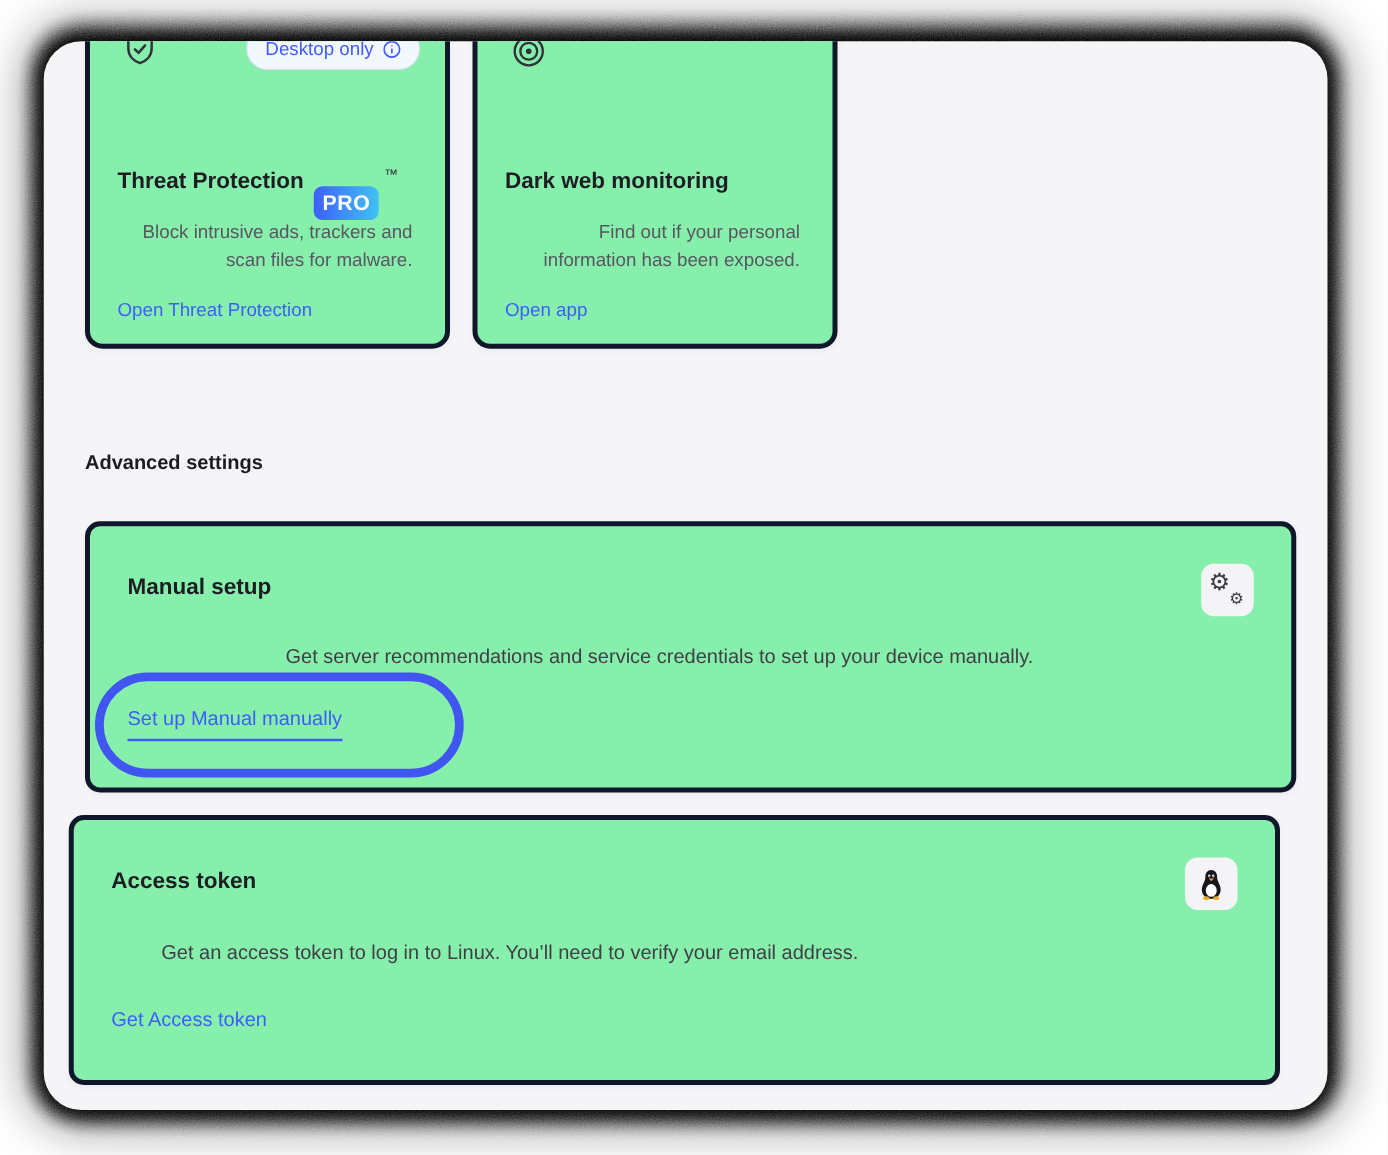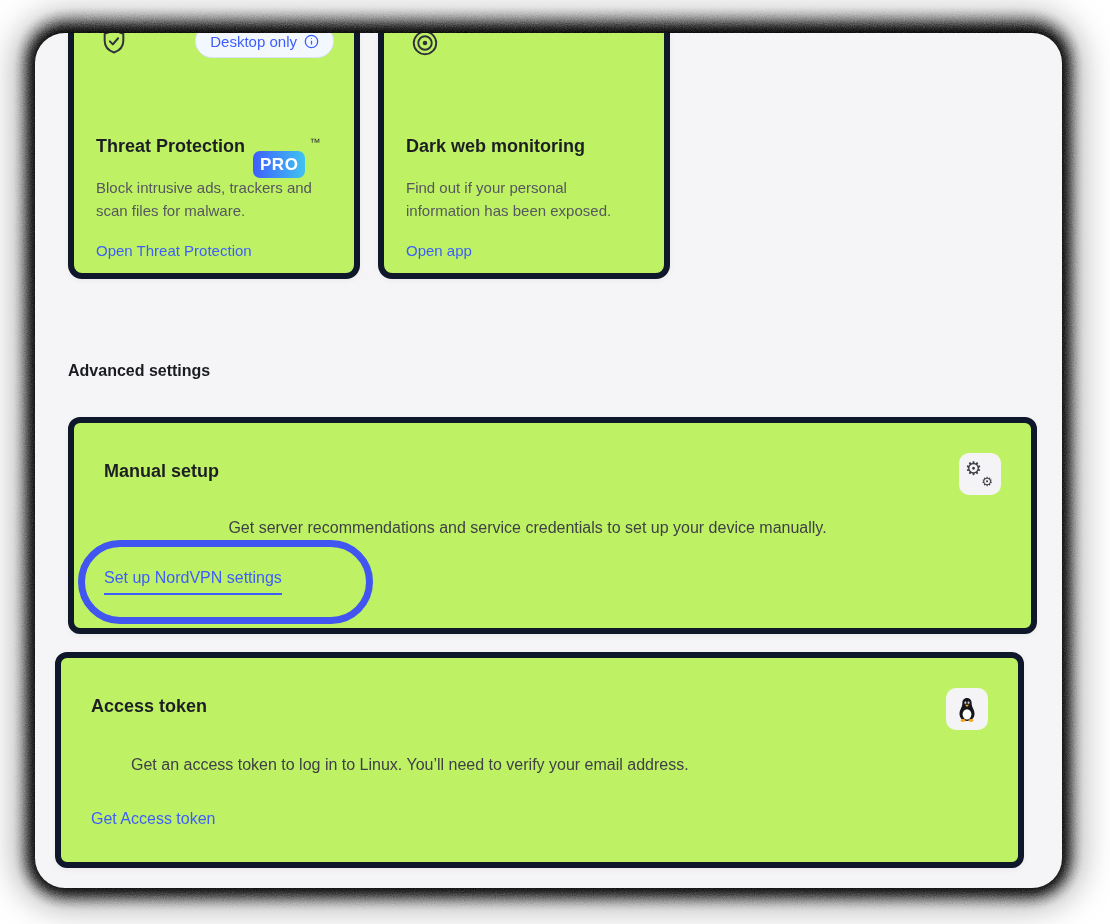--- a/index.html
+++ b/index.html
@@ -16,22 +16,22 @@
     width: 1027px; height: 855px;
     background: var(--page-bg, #f5f5f7);
     border-radius: 30px;
     overflow: hidden;
     z-index: 1;
     box-shadow: 0 0 12px 5px rgba(0,0,0,0.75), 0 0 34px 18px rgba(0,0,0,0.35);
   }
 
   .card {
     position: absolute;
-    background: #bef264;
-    border: 6px solid #0f172a;
+    background: #86efac;
+    border: 4px solid #0f172a;
     border-radius: 14px;
     box-shadow: 0 2px 6px rgba(20,20,40,0.04);
   }
   .card-threat  { left: 33px;  top: -15px; width: 292px; height: 261px; }
   .card-darkweb { left: 343px; top: -15px; width: 292px; height: 261px; }
   .card-manual  { left: 33px;  top: 384px; width: 969px; height: 217px; border-radius: 12px; text-align: center; }
   .card-access  { left: 20px;  top: 619px; width: 969px; height: 216px; border-radius: 12px; }
 
   .feature-icon { position: absolute; left: 26px; top: 4px; }
   .feature-badge {
@@ -47,21 +47,21 @@
     display: flex; align-items: flex-start; gap: 8px; white-space: nowrap;
   }
   .pro-badge {
     background: linear-gradient(90deg, #3e5ffe, #40c3f1);
     color: #ffffff; font-size: 17px; font-weight: 700;
     padding: 4px 7px 3px; border-radius: 7px; letter-spacing: 0.5px; margin-top: 15px;
   }
   .tm { font-size: 11px; font-weight: 400; color: #26272e; align-self: flex-start; margin-left: -4px; }
   .feature-desc {
     position: absolute; left: 22px; top: 152px; right: 26px;
-    font-size: 15px; line-height: 23px; color: var(--muted, #56575f);
+    font-size: 15px; line-height: 23px; color: var(--muted, #56575f); text-align: right;
   }
   .feature-link {
     position: absolute; left: 22px; top: 218px;
     font-size: 15px; font-weight: 500; color: var(--accent, #3e5efc);
     text-decoration: none; cursor: pointer; white-space: nowrap;
   }
 
   .section-heading {
     position: absolute; left: 33px; top: 329px;
     font-size: 16px; font-weight: 700; color: #1b1c21;
@@ -168,21 +168,21 @@
 
   <div class="card card-manual">
     <div class="settings-title">Manual setup</div>
     <div class="icon-chip">
       <span class="gears">
         <span class="gear-big">⚙</span>
         <span class="gear-small">⚙</span>
       </span>
     </div>
     <div class="settings-desc">Get server recommendations and service credentials to set up your device manually.</div>
-    <a class="settings-link link-manual">Set up NordVPN settings</a>
+    <a class="settings-link link-manual">Set up Manual manually</a>
     <div class="annotation-circle"></div>
   </div>
 
   <div class="card card-access">
     <div class="settings-title">Access token</div>
     <div class="icon-chip">
       <span style="display:flex;">
         <svg width="22" height="27" viewBox="0 0 24 28">
           <path d="M12 1.5c-3.4 0-5.1 2.7-5.1 5.7 0 1.9-.4 3.3-1.2 5-.9 2-1.9 4-1.9 6.4 0 4.6 3.7 7.9 8.2 7.9s8.2-3.3 8.2-7.9c0-2.4-1-4.4-1.9-6.4-.8-1.7-1.2-3.1-1.2-5 0-3-1.7-5.7-5.1-5.7z" fill="#16171c"></path>
           <ellipse cx="12" cy="19.3" rx="4.8" ry="5.6" fill="#ffffff"></ellipse>

